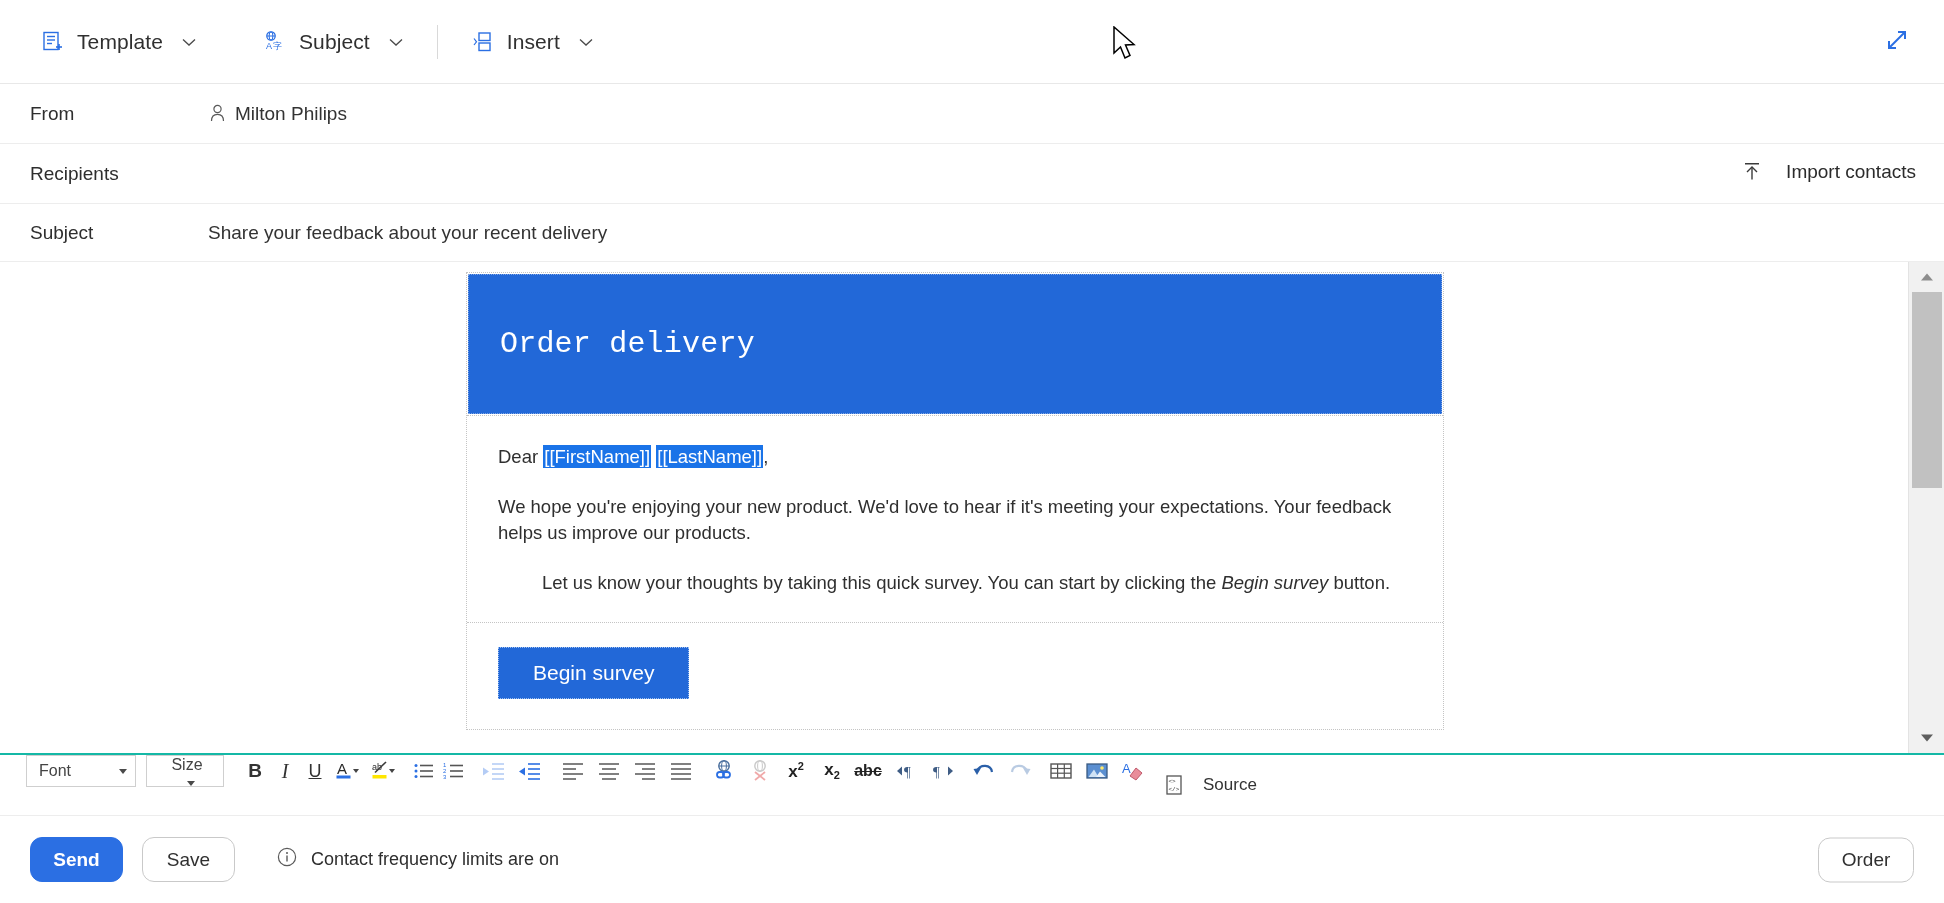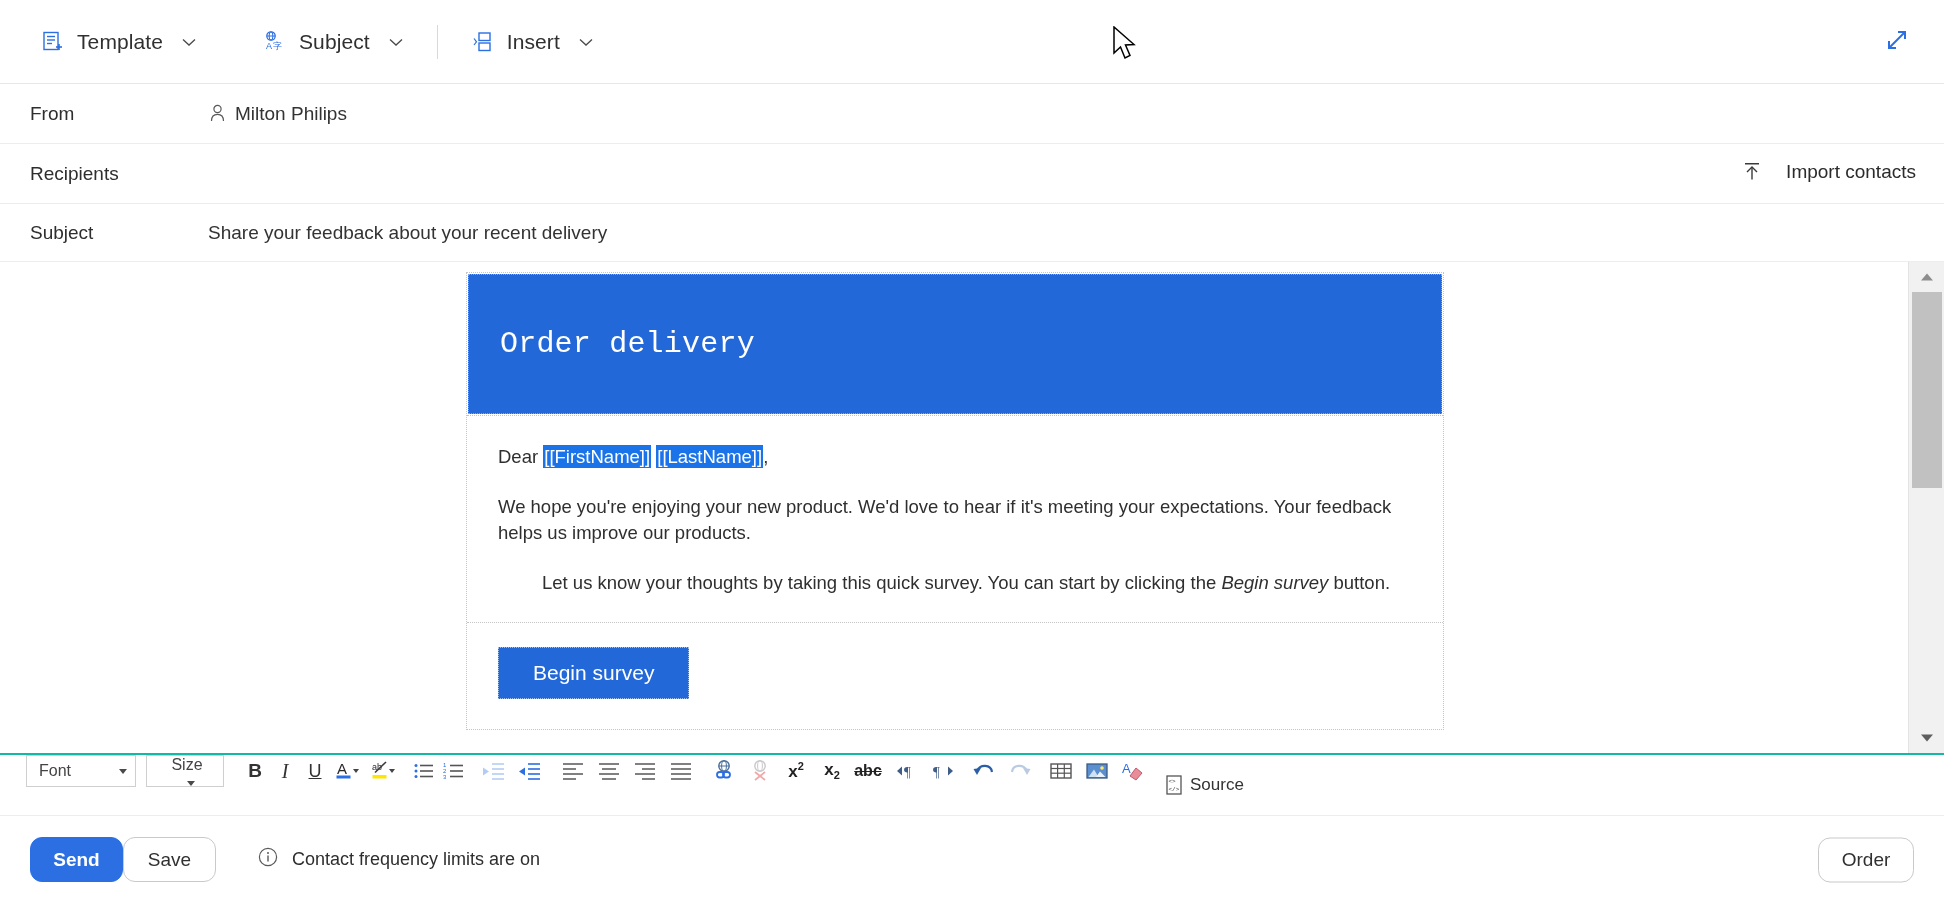--- a/index.html
+++ b/index.html
@@ -222,21 +222,21 @@
   .fmt-btn {
     width: 28px; height: 32px;
     display: flex; align-items: center; justify-content: center;
     cursor: pointer;
     font-size: 18px;
     color: #333;
     margin: 0 1px;
   }
   .fmt-btn.wide { width: 34px; }
   .src-btn {
-    display: flex; align-items: center; gap: 3px;
+    display: flex; align-items: center; gap: 16px;
     cursor: pointer; padding: 0 6px;
     font-size: 17px; color: #333;
   }
 
   
   .action-bar {
     height: 88px;
     flex: 0 0 88px;
     border-top: 1px solid #ededed;
     display: flex;
@@ -258,20 +258,21 @@
     color: #ffffff;
     border: 1px solid #2b6fe3;
     min-width: 93px;
     font-weight: bold;
   }
   .btn.secondary {
     background: #ffffff;
     color: #303030;
     border: 1px solid #c9c9c9;
     min-width: 93px;
+    margin-left: 19px;
   }
   .freq-note {
     display: flex; align-items: center; gap: 13px;
     margin-left: 41px;
     font-size: 18px;
     color: #2e2e2e;
   }
   .cancel-wrap { position: absolute; right: 30px; top: 50%; transform: translateY(-50%); }
   .btn.cancel { min-width: 96px; }
 

